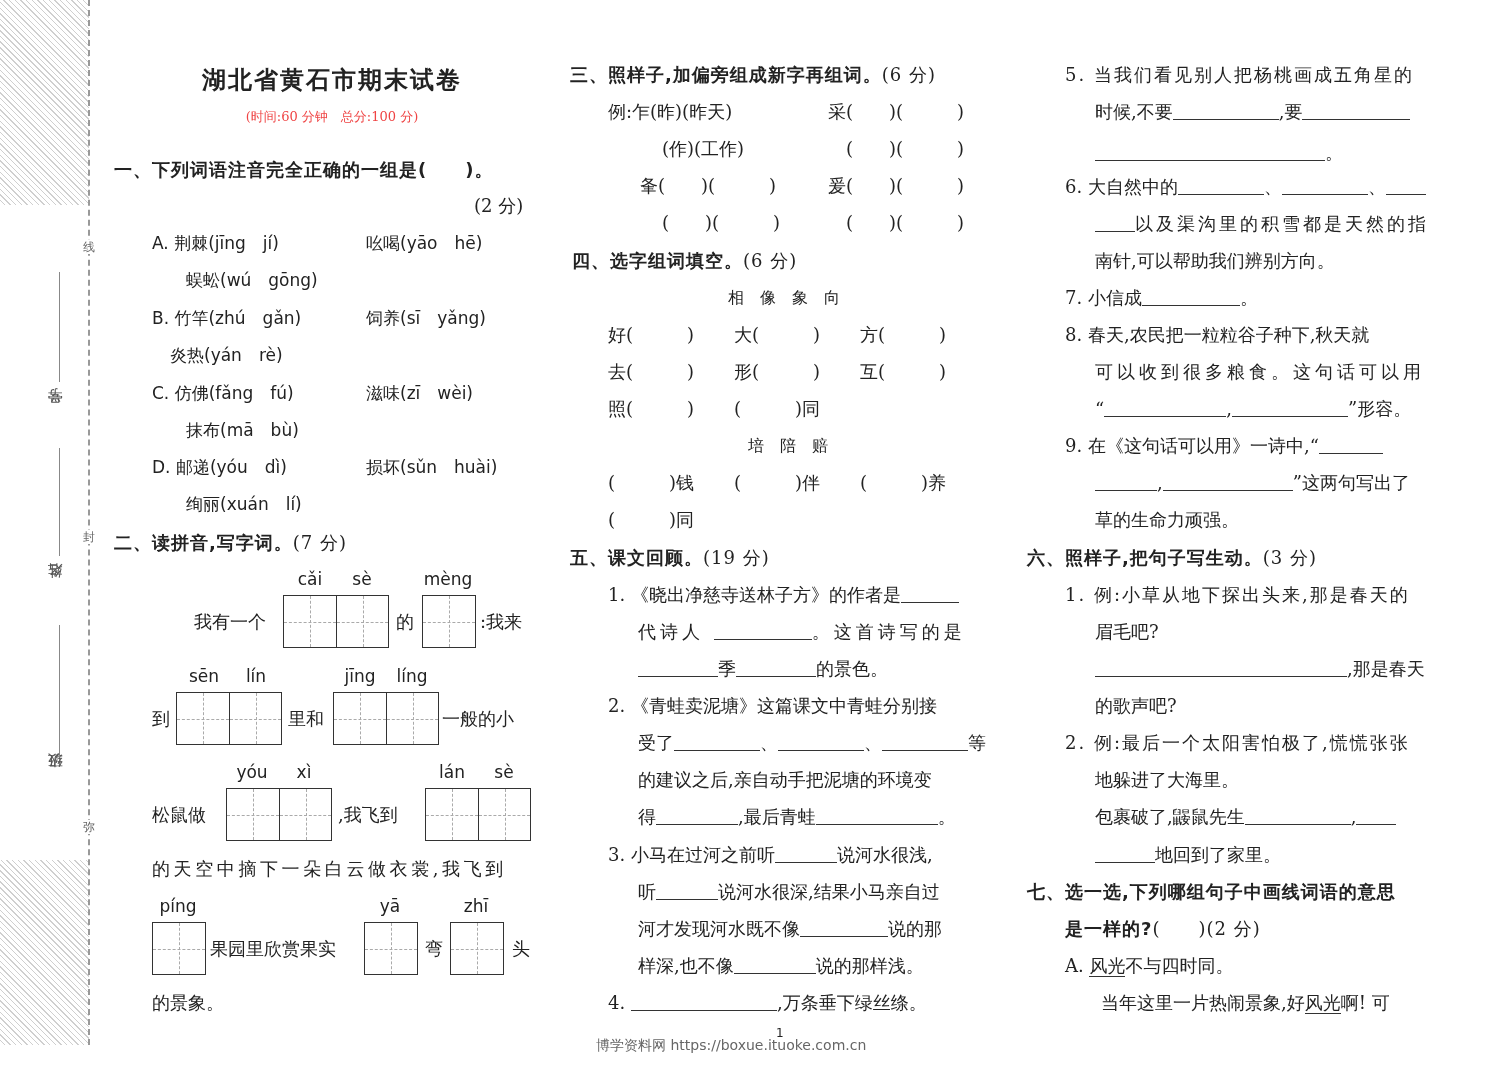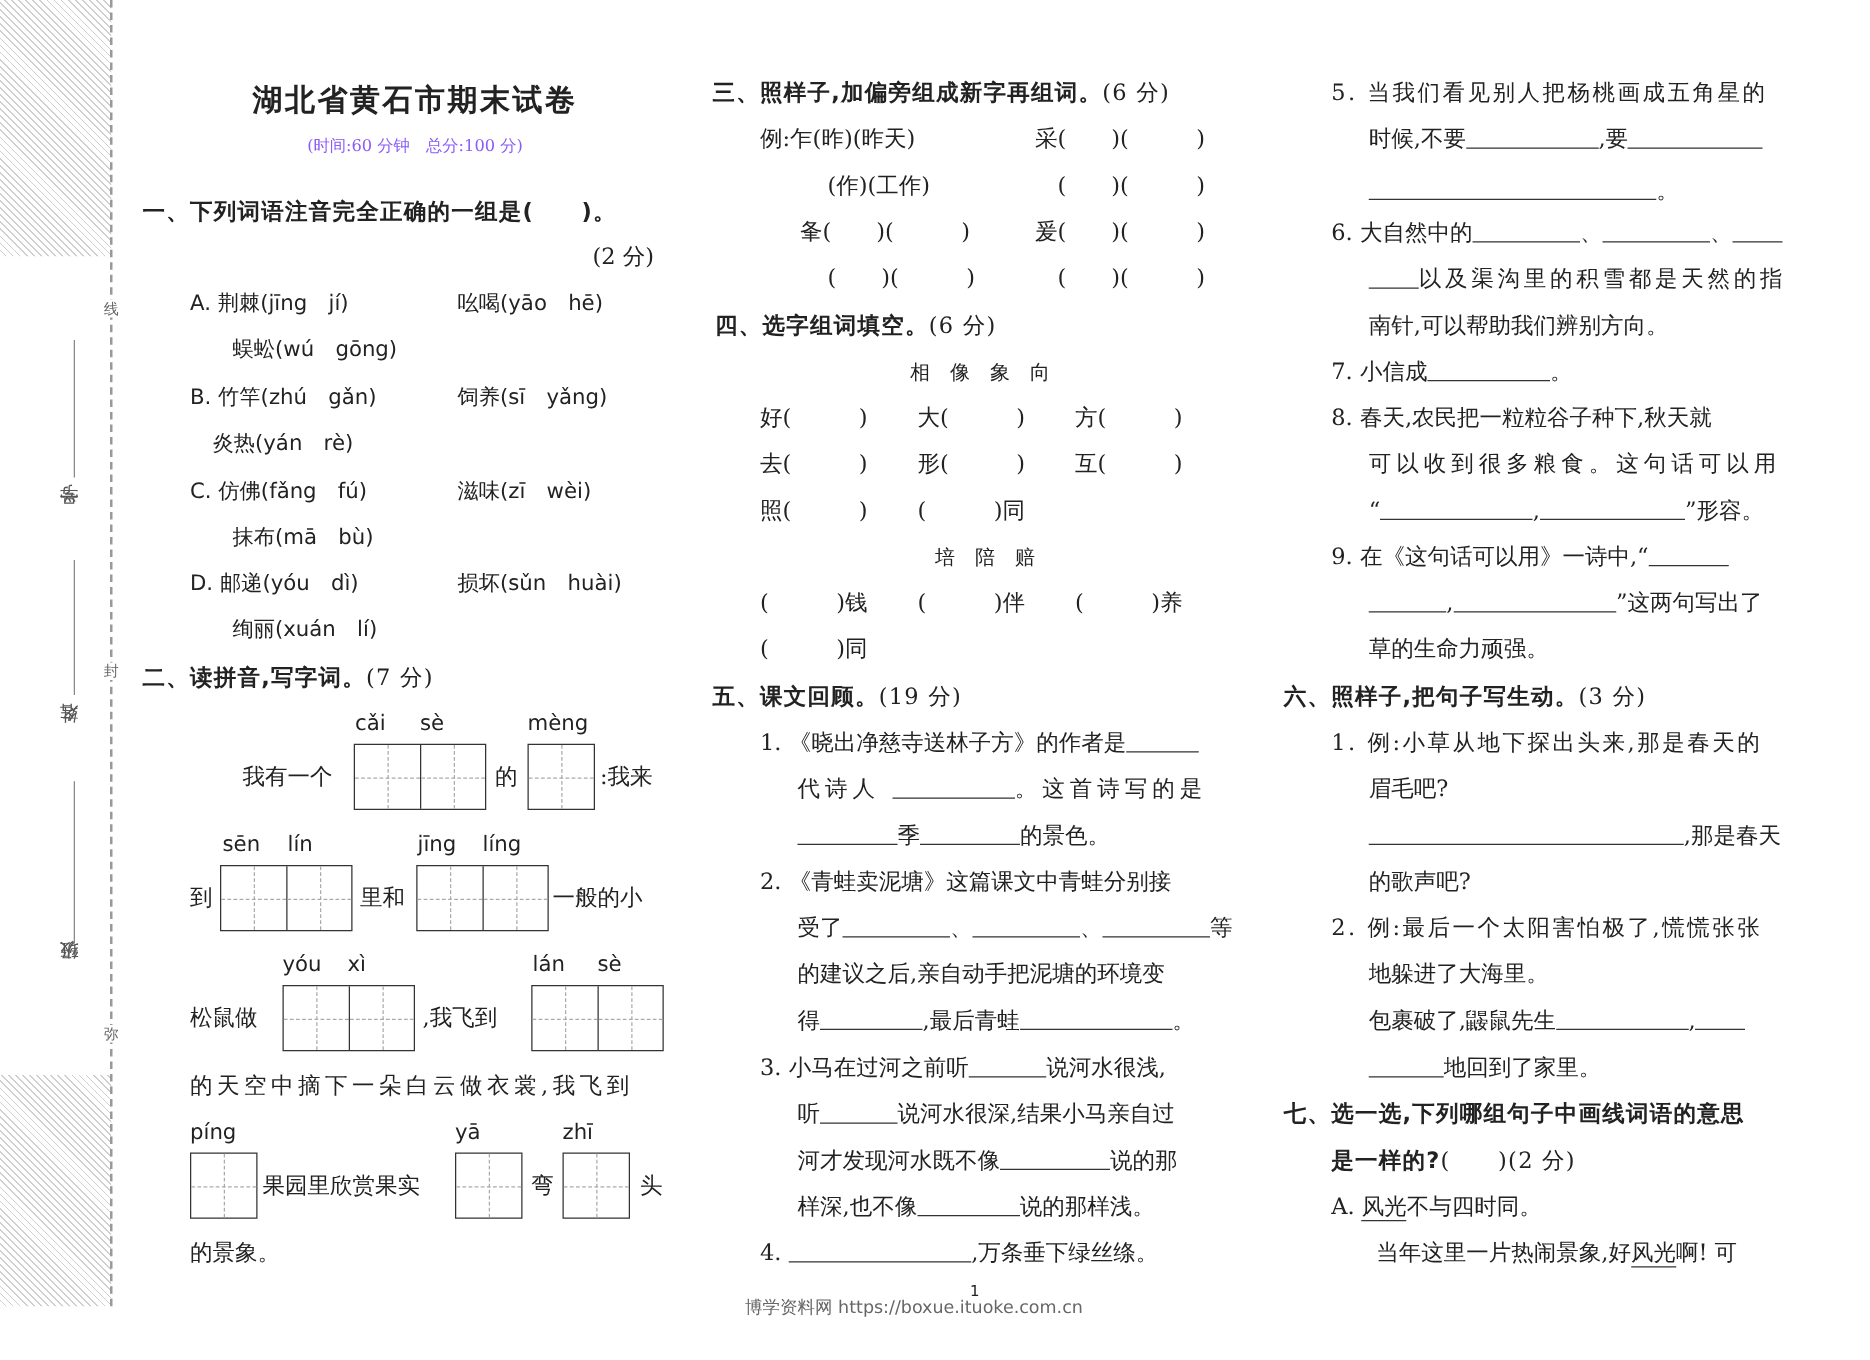--- a/index.html
+++ b/index.html
@@ -15,36 +15,36 @@
   .field { position: absolute; left: 46px; width: 20px; writing-mode: vertical-rl; transform: rotate(180deg); font-size: 15px; color: #555; text-align: center; background:#fff; }
   .field-line { position: absolute; left: 59px; border-left: 1px solid #888; width: 0; }
 
   
   .col { position: absolute; top: 0; }
   .col1 { left: 112px; width: 430px; }
   .col2 { left: 568px; width: 425px; }
   .col3 { left: 1025px; width: 425px; }
 
   .title { position: absolute; top: 64px; left: 0; width: 440px; text-align: center; font-size: 24px; font-weight: bold; letter-spacing: 2px; font-family: "DejaVu Serif", serif; }
-  .subtitle { position: absolute; top: 108px; left: 0; width: 440px; text-align: center; font-size: 13px; color: #8b5cf6; }
+  .subtitle { position: absolute; top: 108px; left: 0; width: 440px; text-align: center; font-size: 13px; color: #ef4444; }
 
   .line { position: absolute; white-space: nowrap; font-size: 18px; line-height: 26px; }
   .h { font-family: "DejaVu Sans", "Liberation Sans", sans-serif; font-weight: bold; font-size: 18px; letter-spacing: 1px; }
   .h .pts { font-weight: normal; font-family: "DejaVu Serif", serif; }
   .py { font-family: "DejaVu Sans", "Liberation Sans", sans-serif; font-size: 17px; }
   .blank { display: inline-block; border-bottom: 1px solid #333; height: 20px; vertical-align: -2px; }
-  .ul { border-bottom: 1px solid #333; }
+  .ul { border-bottom: 1px solid #333; font-family: Liberation Serif, serif; }
 
   
   .tg { position: absolute; display: flex; border: 1px solid #333; height: 53px; }
   .tg .cell { width: 52px; height: 51px; position: relative; }
   .tg .cell + .cell { border-left: 1px solid #333; }
   .tg .cell::before { content: ""; position: absolute; left: 50%; top: 0; bottom: 0; border-left: 1px dashed #aaa; }
   .tg .cell::after { content: ""; position: absolute; top: 50%; left: 0; right: 0; border-top: 1px dashed #aaa; }
-  .pylbl { position: absolute; font-family: "DejaVu Sans", "Liberation Sans", sans-serif; font-size: 17px; text-align: left; width: 52px; }
+  .pylbl { position: absolute; font-family: "DejaVu Sans", "Liberation Sans", sans-serif; font-size: 17px; text-align: center; width: 52px; }
 
   .footer { position: absolute; top: 1037px; left: 596px; font-family: "DejaVu Sans", sans-serif; font-size: 14px; color: #666; }
   .pagenum { position: absolute; top: 1026px; left: 776px; font-family: "DejaVu Sans", sans-serif; font-size: 12px; color: #222; }
 </style>
 </head>
 <body>
 
 <div class="hatch top"></div>
 <div class="hatch bot"></div>
 <div class="dash-line"></div>

